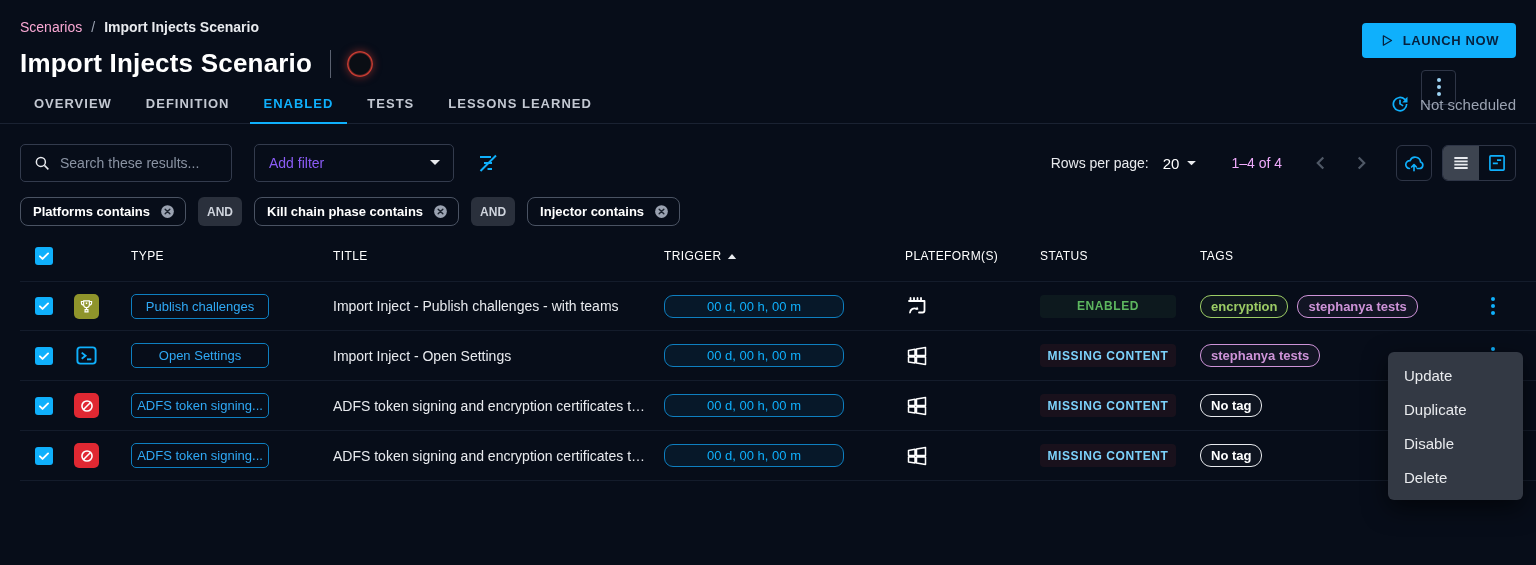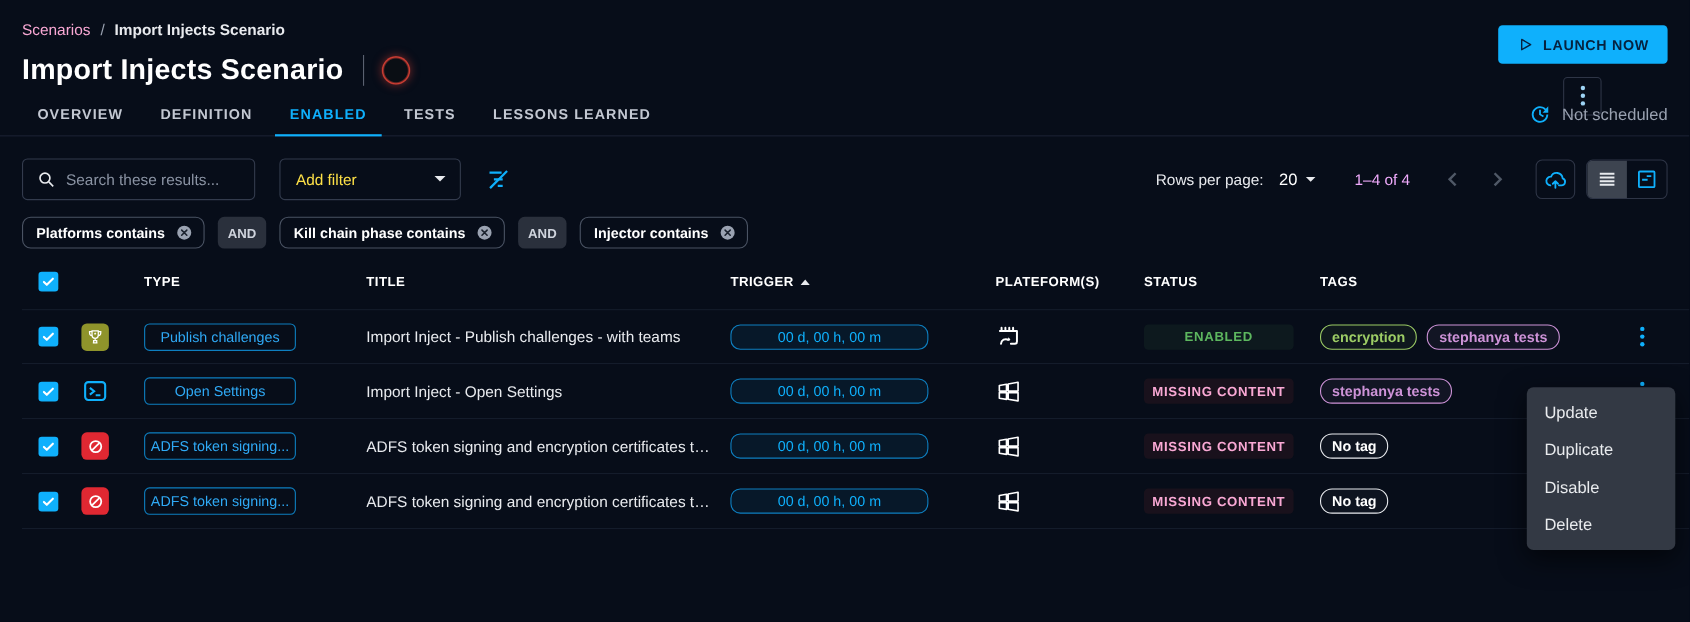--- a/index.html
+++ b/index.html
@@ -53,23 +53,23 @@
   .search-box {
     display:flex; align-items:center; gap:9px; width:212px; height:38px;
     border:1px solid #333b4d; border-radius:5px; padding:0 12px; background:transparent;
   }
   .search-box input {
     background:transparent; border:none; outline:none; width:100%;
     color:#e8eaee; font-family:"Liberation Sans", sans-serif; font-size:14px;
   }
   .search-box input::placeholder { color:#8a93a3; }
   .filter-select {
-    display:flex; align-items:center; justify-content:space-between; width:165px; height:38px;
+    display:flex; align-items:center; justify-content:space-between; width:200px; height:38px;
     border:1px solid #333b4d; border-radius:5px; padding:0 12px 0 14px; margin-left:22px;
-    font-size:14px; color:#fde047; cursor:pointer;
+    font-size:14px; color:#8b5cf6; cursor:pointer;
   }
   .clear-filters { margin-left:22px; cursor:pointer; }
 
   .pagination { margin-left:auto; display:flex; align-items:center; }
   .rpp-label { font-size:14px; color:#e8eaee; }
   .rpp-value { display:flex; align-items:center; gap:7px; margin-left:14px; font-size:15px; color:#ffffff; cursor:pointer; }
   .range { margin-left:34px; font-size:14px; color:#f0abfc; }
   .pg-chevrons { display:flex; align-items:center; gap:18px; margin-left:28px; }
   .chev { cursor:default; }
   .view-btn { margin-left:24px; }
@@ -87,21 +87,21 @@
     height:29px; display:flex; align-items:center; padding:0 9px; background:#2a303c;
     border-radius:6px; font-size:12px; font-weight:700; color:#cfd4dd;
   }
 
   
   .grid {
     display:grid;
     grid-template-columns:54px 57px 202px 331px 241px 135px 160px 250px 1fr;
     align-items:center;
   }
-  .thead { height:50px; margin:5px 0 0 20px; font-size:12px; font-weight:700; letter-spacing:.4px; color:#ffffff; }
+  .thead { height:50px; margin:5px 0 0 20px; font-size:12px; font-weight:400; letter-spacing:.4px; color:#ffffff; }
   .th { display:flex; align-items:center; gap:6px; }
   .trow { height:50px; margin-left:20px; border-bottom:1px solid #141c2b; }
   .trow:first-of-type { border-top:1px solid #141c2b; }
 
   .checkbox {
     width:18px; height:18px; border-radius:3px; background:#0fb0fc;
     display:flex; align-items:center; justify-content:center; margin-left:15px; cursor:pointer;
   }
   .type-icon { width:25px; height:25px; border-radius:5px; display:flex; align-items:center; justify-content:center; }
   .type-icon.trophy { background:#8f942b; }
@@ -116,21 +116,21 @@
   .row-title { font-size:14px; color:#e8eaee; white-space:nowrap; overflow:hidden; text-overflow:ellipsis; display:block; padding-right:16px; }
   .trigger-chip {
     width:180px; height:23px; border:1px solid #0e7fc0; border-radius:9px; background:rgba(15,176,252,.07);
     display:flex; align-items:center; justify-content:center; color:#0fb0fc; font-size:13px;
   }
   .status-pill {
     width:136px; height:23px; border-radius:4px; display:flex; align-items:center; justify-content:center;
     font-size:12px; font-weight:700; letter-spacing:.6px;
   }
   .status-pill.enabled { color:#5db75f; background:rgba(93,183,95,.08); }
-  .status-pill.missing { color:#f9a8d4; background:rgba(240,72,63,.08);text-align:center; }
+  .status-pill.missing { color:#7dd3fc; background:rgba(240,72,63,.08);text-align:center; }
 
   .tags-cell { display:flex; align-items:center; gap:9px; }
   .tag {
     height:23px; border-radius:11px; padding:0 10px; display:flex; align-items:center;
     font-size:13px; font-weight:600; border:1px solid; white-space:nowrap;
   }
   .tag.green  { color:#9ccc65; border-color:#9ccc65; background:rgba(156,204,101,.06); }
   .tag.purple { color:#ce93d8; border-color:#ce93d8; background:rgba(206,147,216,.06); }
   .tag.white  { color:#ffffff; border-color:#e8eaee; background:rgba(255,255,255,.03); }
 

